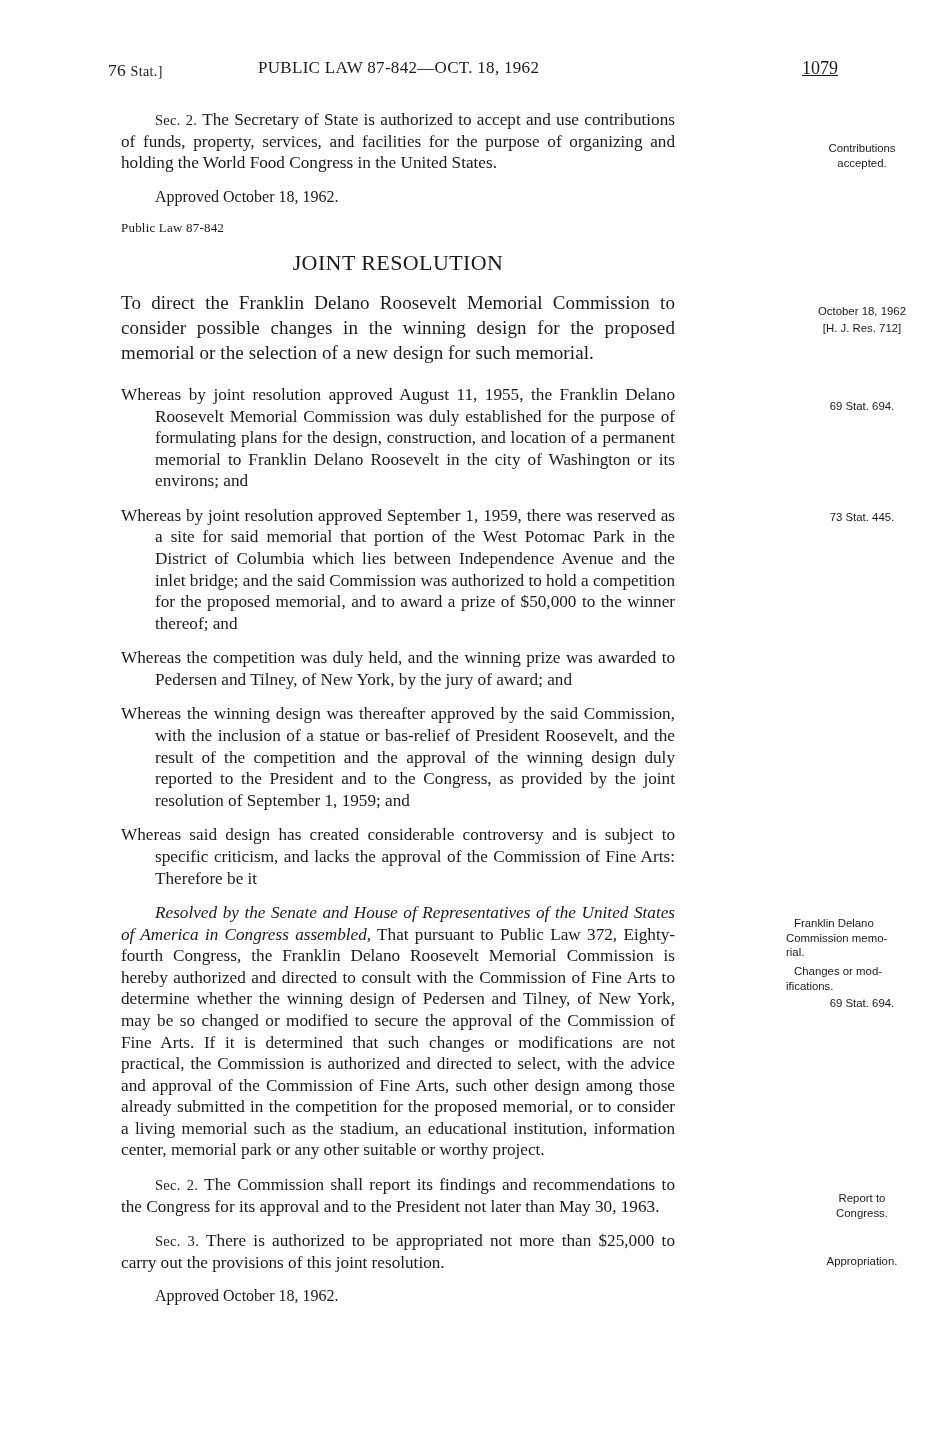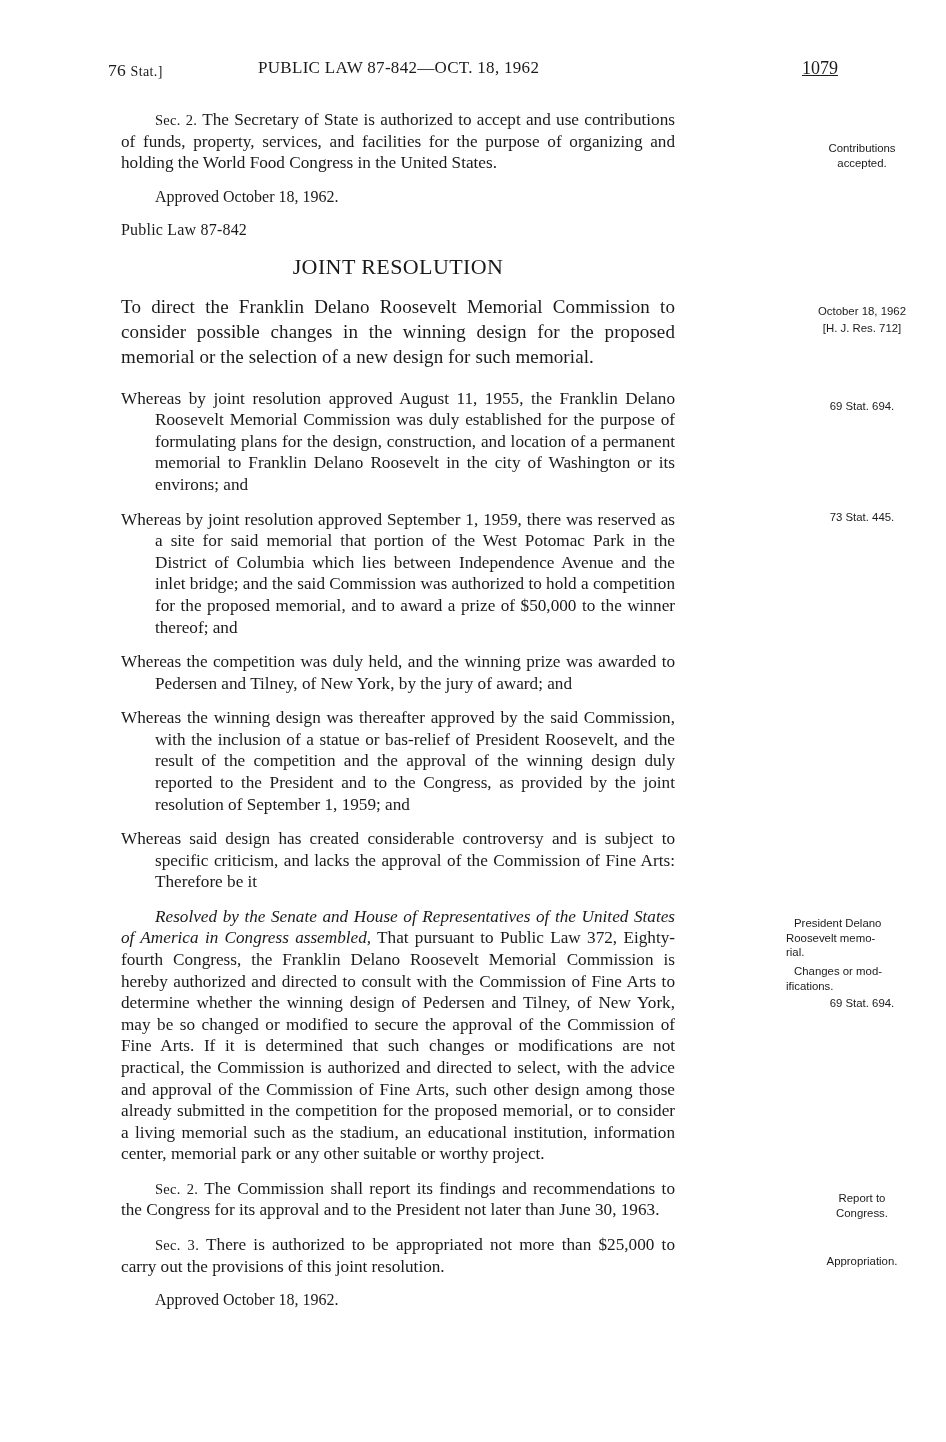--- a/index.html
+++ b/index.html
@@ -79,21 +79,21 @@
   }
   .approved {
     text-indent: 34px;
     margin-top: 1px;
     font-size: 16px;
   }
 
   
   .law-head {
     margin-top: 42px;
-    font-size: 16px;
+    font-size: 13px;
     letter-spacing: 0.2px;
   }
   .jr-title {
     text-align: center;
     margin-top: 17px;
     font-size: 22px;
     letter-spacing: 0.4px;
   }
   .jr-sub {
     margin-top: 4px;
@@ -186,21 +186,21 @@
     <div class="whereas-block">
       <p class="whereas">Whereas by joint resolution approved August 11, 1955, the Franklin Delano Roosevelt Memorial Commission was duly established for the purpose of formulating plans for the design, construction, and location of a permanent memorial to Franklin Delano Roosevelt in the city of Washington or its environs; and</p>
       <p class="whereas">Whereas by joint resolution approved September 1, 1959, there was reserved as a site for said memorial that portion of the West Potomac Park in the District of Columbia which lies between Independence Avenue and the inlet bridge; and the said Commission was authorized to hold a competition for the proposed memorial, and to award a prize of $50,000 to the winner thereof; and</p>
       <p class="whereas">Whereas the competition was duly held, and the winning prize was awarded to Pedersen and Tilney, of New York, by the jury of award; and</p>
       <p class="whereas">Whereas the winning design was thereafter approved by the said Commission, with the inclusion of a statue or bas-relief of President Roosevelt, and the result of the competition and the approval of the winning design duly reported to the President and to the Congress, as provided by the joint resolution of September 1, 1959; and</p>
       <p class="whereas">Whereas said design has created considerable controversy and is subject to specific criticism, and lacks the approval of the Commission of Fine Arts: Therefore be it</p>
     </div>
 
     <p class="resolved"><i>Resolved by the Senate and House of Representatives of the United States of America in Congress assembled,</i><span> That pursuant to Public Law 372, Eighty-fourth Congress, the Franklin Delano Roosevelt Memorial Commission is hereby authorized and directed to consult with the Commission of Fine Arts to determine whether the winning design of Pedersen and Tilney, of New York, may be so changed or modified to secure the approval of the Commission of Fine Arts. If it is determined that such changes or modifications are not practical, the Commission is authorized and directed to select, with the advice and approval of the Commission of Fine Arts, such other design among those already submitted in the competition for the proposed memorial, or to consider a living memorial such as the stadium, an educational institution, information center, memorial park or any other suitable or worthy project.</span></p>
 
-    <p class="sec-para"><span class="smallcaps">Sec. 2.</span> <span>The Commission shall report its findings and recommendations to the Congress for its approval and to the President not later than June 30, 1963.</span></p>
+    <p class="sec-para"><span class="smallcaps">Sec. 2.</span> <span>The Commission shall report its findings and recommendations to the Congress for its approval and to the President not later than May 30, 1963.</span></p>
 
     <p class="sec-para"><span class="smallcaps">Sec. 3.</span> <span>There is authorized to be appropriated not more than $25,000 to carry out the provisions of this joint resolution.</span></p>
 
     <p class="approved">Approved October 18, 1962.</p>
   </div>
 
   <div class="margin-notes">
 
     <div class="note center" style="top:3px;margin-top:42px;">
       <span class="line">Contributions</span>
@@ -216,22 +216,22 @@
 
     <div class="note center" style="top:303px;">
       <span class="line">69 Stat. 694.</span>
     </div>
 
     <div class="note center" style="top:414px;">
       <span class="line">73 Stat. 445.</span>
     </div>
 
     <div class="note" style="top:820px;">
-      <span class="line" style="padding-left:8px;">President Delano</span>
-      <span class="line">Roosevelt memo-</span>
+      <span class="line" style="padding-left:8px;">Franklin Delano</span>
+      <span class="line">Commission memo-</span>
       <span class="line">rial.</span>
     </div>
 
     <div class="note" style="top:868px;">
       <span class="line" style="padding-left:8px;">Changes or mod-</span>
       <span class="line">ifications.</span>
     </div>
 
     <div class="note center" style="top:900px;">
       <span class="line">69 Stat. 694.</span>

